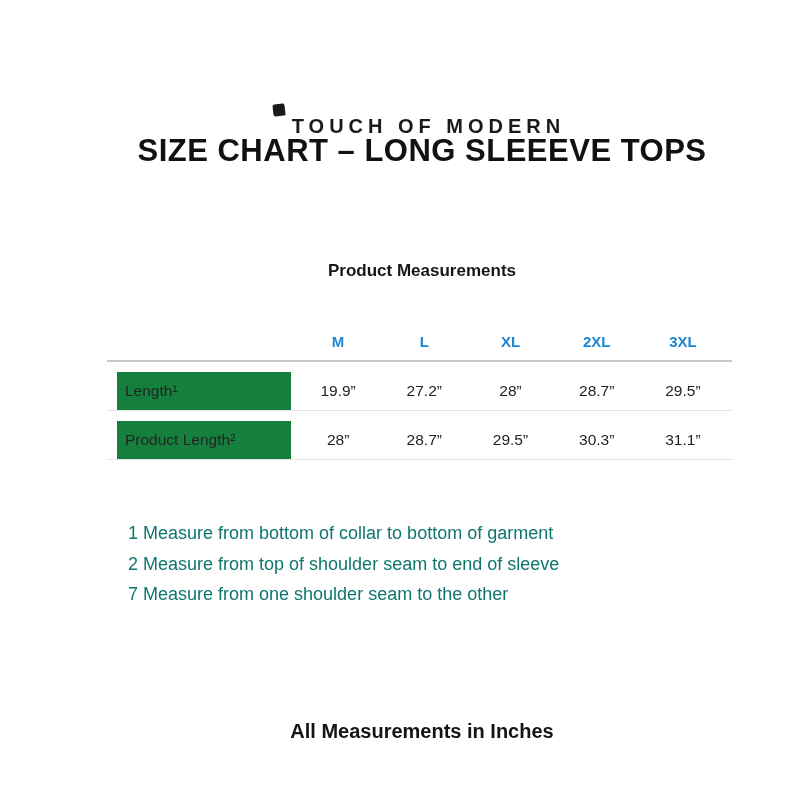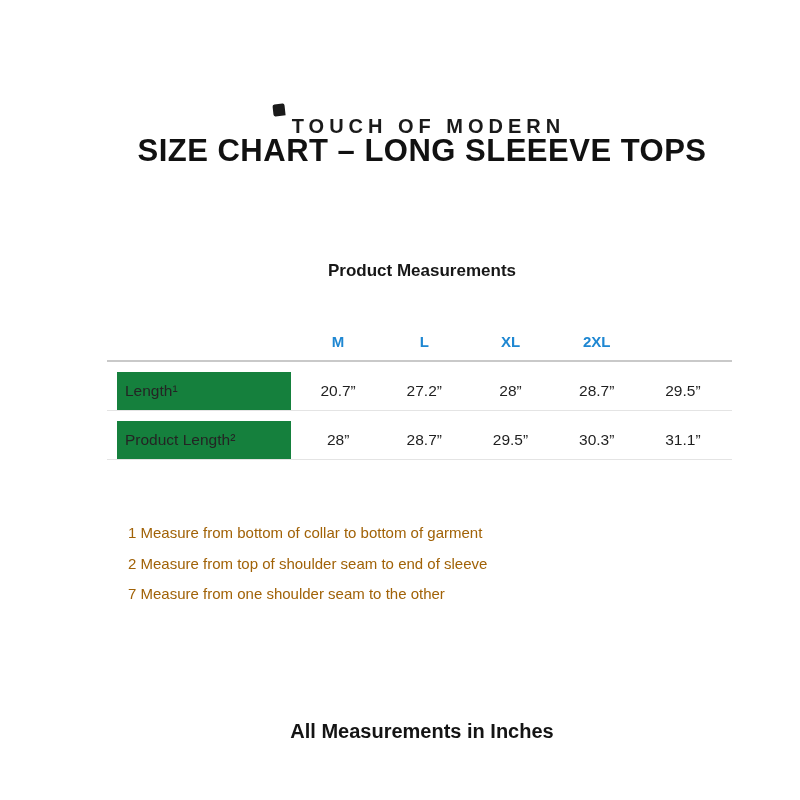--- a/index.html
+++ b/index.html
@@ -57,21 +57,21 @@
   .tbody-row { border-bottom: 1px solid #e4e4e4; }
   .cell { height: 100%; display: flex; align-items: center; justify-content: center; }
   .label-cell { justify-content: flex-start; padding-left: 8px; }
   .tbody-row .label-cell { background: #15803d; }
   .size-cell { color: #1e87d2; font-weight: 700; font-size: 15px; }
   .value-cell { color: #1f1f1f; }
 
   
   .footnotes {
     position: absolute; top: 488px; left: 90px;
-    font-size: 15px; line-height: 14.5px; color: #a16207;
+    font-size: 18px; line-height: 14.5px; color: #0f766e;
   }
 
   
   .footer-note {
     position: absolute; top: 692px; left: 0; width: 800px;
     text-align: center;
     font-size: 20px; font-weight: 700; color: #141414;
   }
 </style>
 </head>
@@ -88,25 +88,26 @@
   <h2 class="subheading">Product Measurements</h2>
 
   <div class="mtable">
 
     <div class="trow thead">
       <div class="cell label-cell"></div>
       <div class="cell size-cell">M</div>
       <div class="cell size-cell">L</div>
       <div class="cell size-cell">XL</div>
       <div class="cell size-cell">2XL</div>
+      <div class="cell size-cell">3XL</div>
     </div>
 
     <div class="trow tbody-row">
       <div class="cell label-cell">Length¹</div>
-      <div class="cell value-cell">20.7”</div>
+      <div class="cell value-cell">19.9”</div>
       <div class="cell value-cell">27.2”</div>
       <div class="cell value-cell">28”</div>
       <div class="cell value-cell">28.7”</div>
       <div class="cell value-cell">29.5”</div>
     </div>
 
     <div class="trow tbody-row">
       <div class="cell label-cell">Product Length²</div>
       <div class="cell value-cell">28”</div>
       <div class="cell value-cell">28.7”</div>

